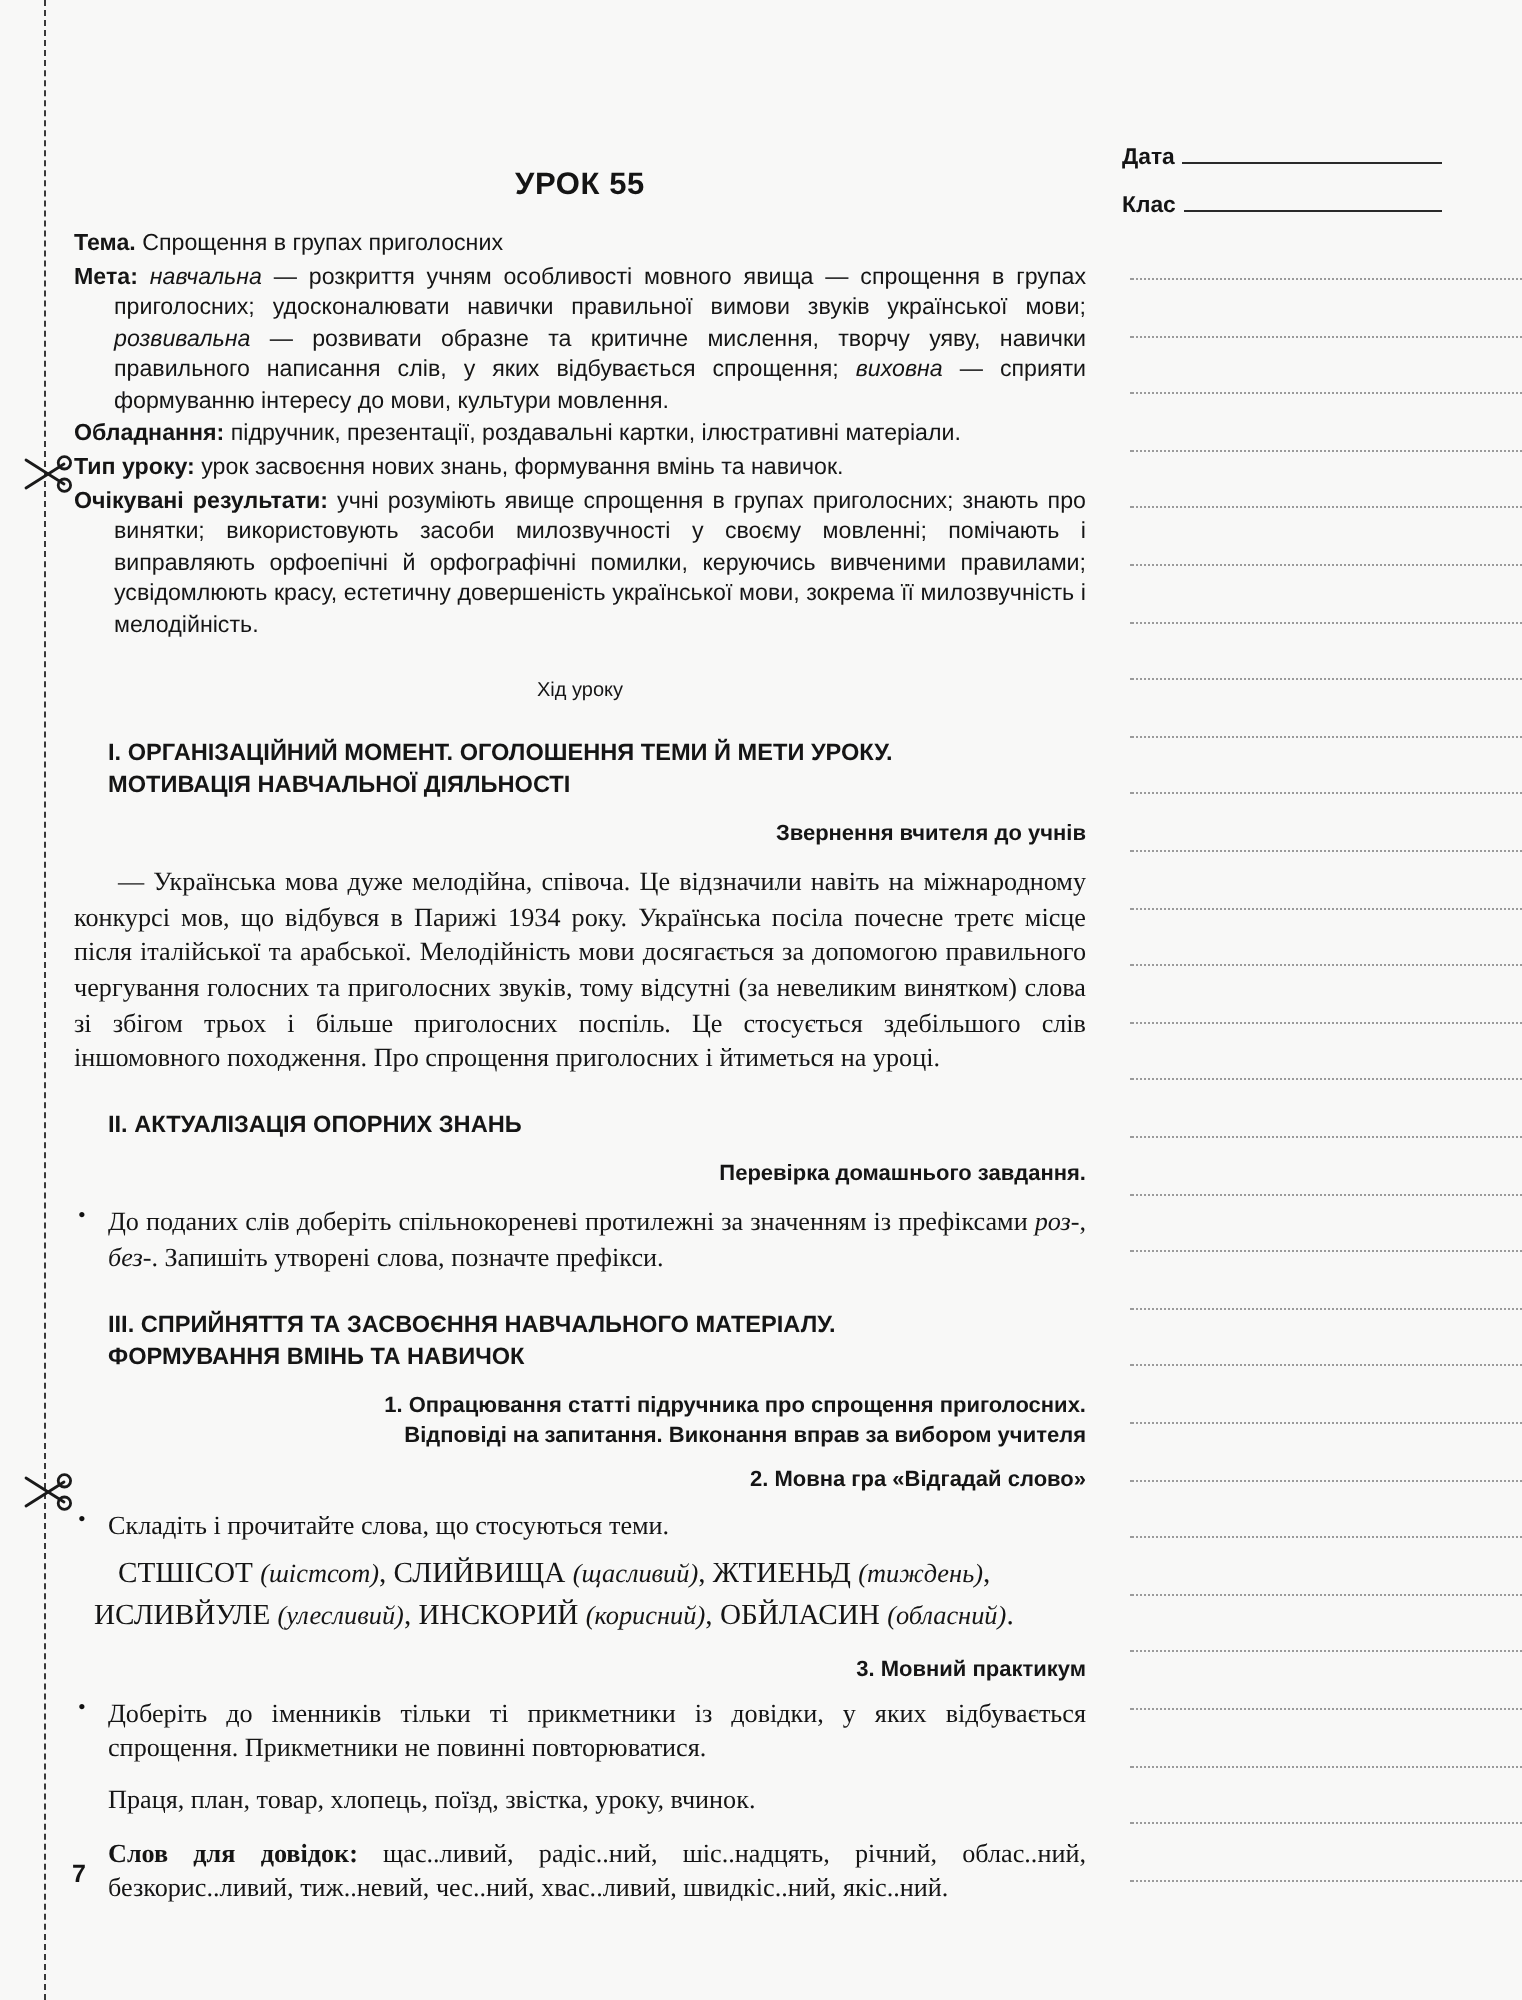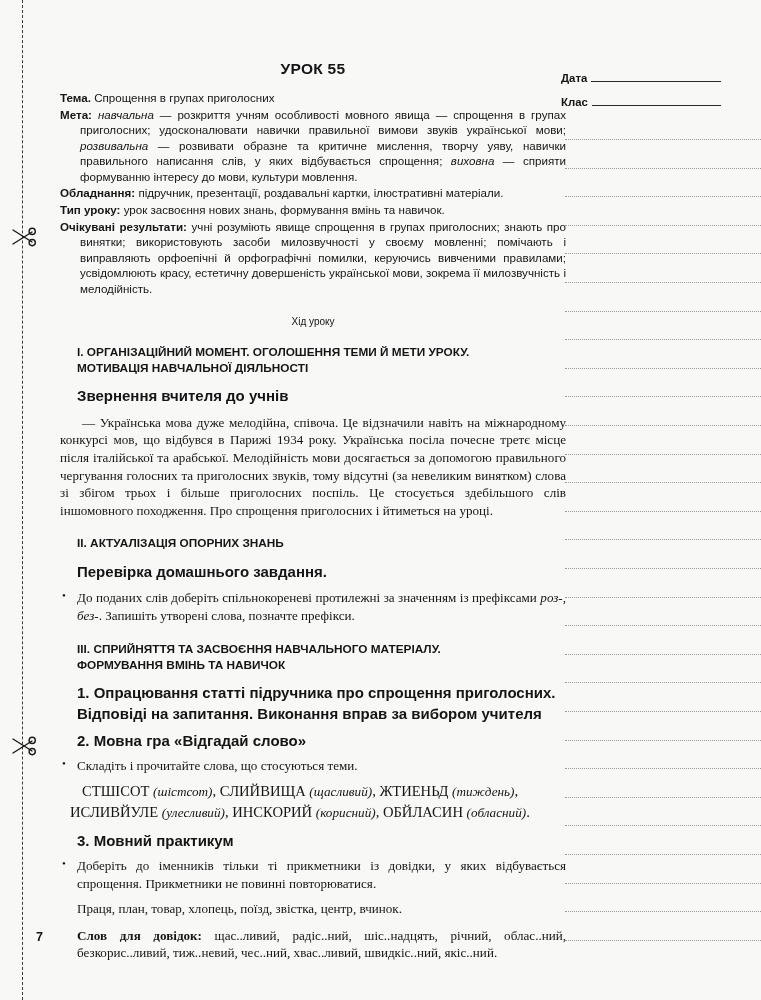--- a/index.html
+++ b/index.html
@@ -30,25 +30,25 @@
     height: 30px;
     color: #1a1a1a;
   }
   .scissors svg { display: block; }
   .scissors-1 { top: 222px; }
   .scissors-2 { top: 731px; }
 
   
   .sheet {
     position: absolute;
-    left: 60px;
+    left: 37px;
     top: 0;
     width: 506px;
     height: 1000px;
-    padding-top: 60px;
+    padding-top: 84px;
   }
 
   .lesson-title {
     text-align: center;
     font-weight: bold;
     font-size: 15.5px;
     letter-spacing: .3px;
     margin: 0 0 12px 0;
   }
 
@@ -72,24 +72,25 @@
   
   .sect-head {
     font-weight: bold;
     font-size: 11.8px;
     line-height: 1.38;
     padding-left: 17px;
     margin-bottom: 10px;
   }
   .sub-head {
     font-weight: bold;
-    font-size: 15px;
+    font-size: 11px;
     line-height: 1.38;
     padding-left: 17px;
     margin-bottom: 7px;
+    text-align: right;
   }
 
   
   .serif {
     font-family: "Liberation Serif", serif;
     font-size: 13.1px;
     line-height: 1.345;
     text-align: justify;
   }
   .para {
@@ -277,21 +278,21 @@
     <span>ИНСКОРИЙ</span>
     <i>(корисний)</i><span>, </span>
     <span>ОБЙЛАСИН</span>
     <i>(обласний)</i><span>.</span>
   </div>
 
   <div class="sub-head" style="margin-bottom:5px;">3. Мовний практикум</div>
 
   <div class="serif">
     <div class="bullet-row">Доберіть до іменників тільки ті прикметники із довідки, у яких відбувається спрощення. Прикметники не повинні повторюватися.</div>
-    <div class="plain-row" style="margin-bottom:9px;">Праця, план, товар, хлопець, поїзд, звістка, центр, вчинок.</div>
+    <div class="plain-row" style="margin-bottom:9px;">Праця, план, товар, хлопець, поїзд, звістка, уроку, вчинок.</div>
     <div class="dovidka">
       <b>Слов для довідок:</b><span> щас..ливий, радіс..ний, шіс..надцять, річний, облас..ний, безкорис..ливий, тиж..невий, чес..ний, хвас..ливий, швидкіс..ний, якіс..ний.</span>
     </div>
   </div>
 
 </div>
 
 <div class="page-num">7</div>
 
 <div class="rail">

